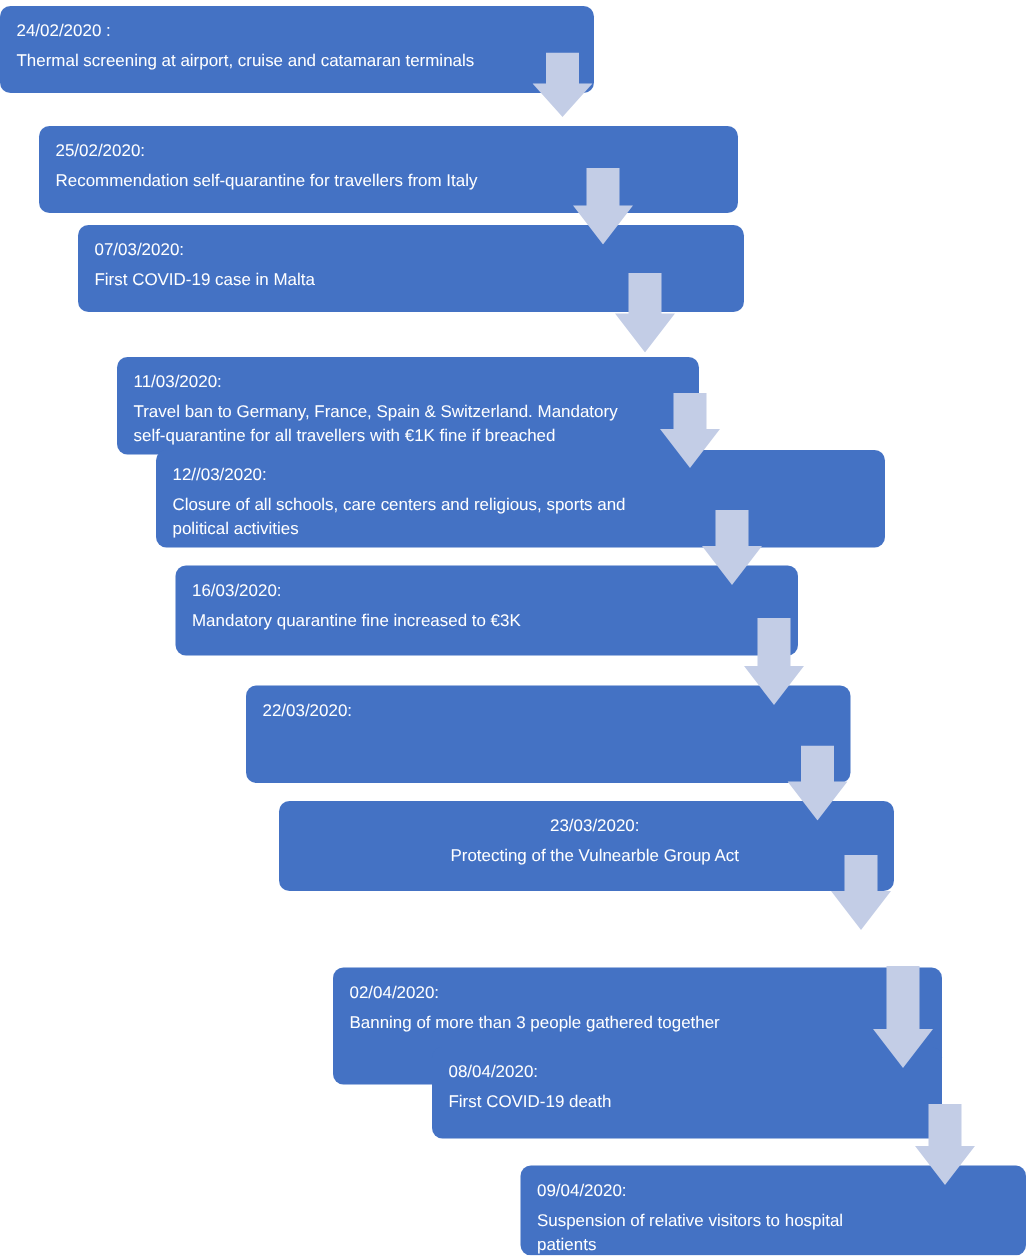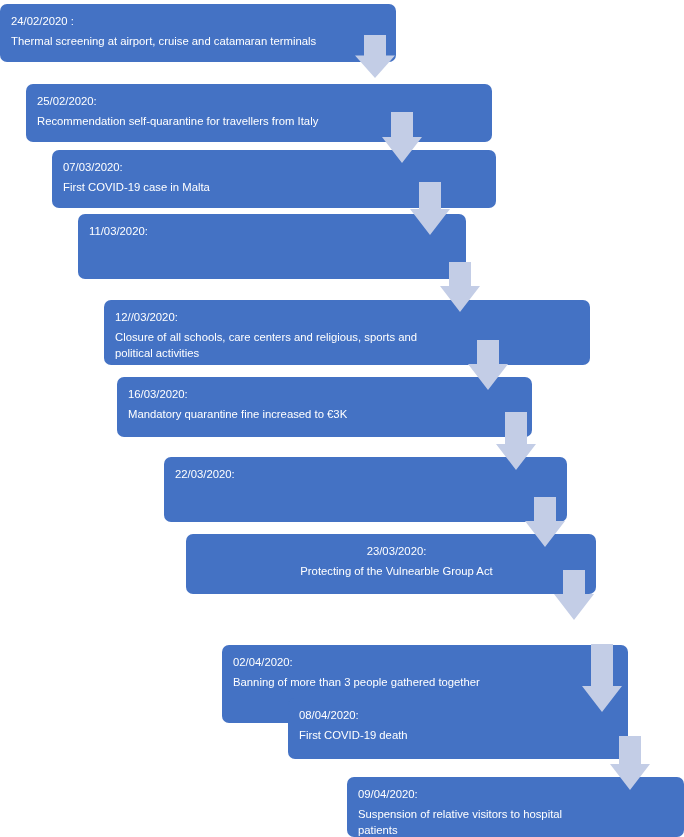--- a/index.html
+++ b/index.html
@@ -111,22 +111,24 @@
       <div class="step-desc"> Thermal screening at airport, cruise and catamaran terminals</div>
     </div>
     <div class="step-box" style="left: 26px; top: 84px; width: 466px; height: 58px; background: rgb(68, 114, 196);">
       <div class="step-date">25/02/2020:</div>
       <div class="step-desc">Recommendation self-quarantine for travellers from Italy</div>
     </div>
     <div class="step-box" style="left: 52px; top: 150px; width: 444px; height: 58px; background: rgb(68, 114, 196);">
       <div class="step-date">07/03/2020:</div>
       <div class="step-desc">First COVID-19 case in Malta</div>
     </div>
-    <div class="step-box" style="left: 78px; top: 214px; width: 388px; height: 65px; background: rgb(68, 114, 196);">
+    <div class="step-box" style="left: 78px; top: 238px; width: 388px; height: 65px; background: rgb(68, 114, 196);">
       <div class="step-date">11/03/2020:</div>
+      <div class="step-desc">Travel ban to Germany, France, Spain &amp; Switzerland. Mandatory
+self-quarantine for all travellers with €1K fine if breached</div>
     </div>
     <div class="step-box" style="left: 104px; top: 300px; width: 486px; height: 65px; background: rgb(68, 114, 196);">
       <div class="step-date">12//03/2020:</div>
       <div class="step-desc">Closure of all schools, care centers and religious, sports and
 political activities</div>
     </div>
     <div class="step-box" style="left: 117px; top: 377px; width: 415px; height: 60px; background: rgb(68, 114, 196);">
       <div class="step-date">16/03/2020:</div>
       <div class="step-desc">Mandatory quarantine fine increased to €3K</div>
     </div>

